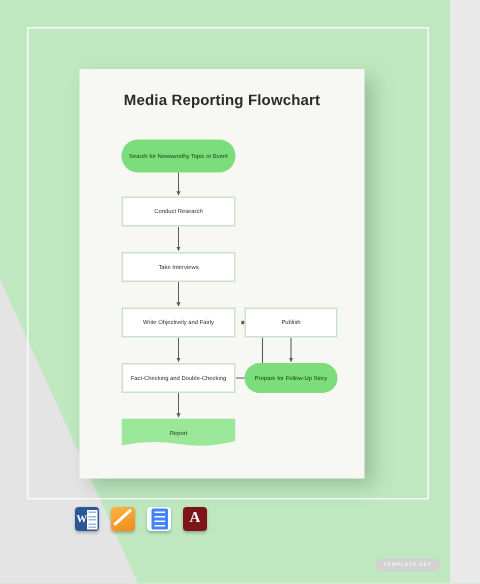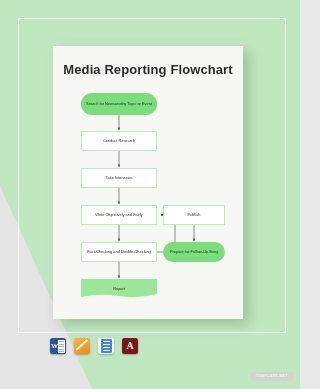--- a/index.html
+++ b/index.html
@@ -29,21 +29,21 @@
 
   
   .paper{
     position:absolute;left:53px;top:46px;width:190px;height:273px;
     background:#f7f8f3;
     box-shadow:6px 5px 12px rgba(60,90,60,.28);
   }
   .paper-title{
     position:absolute;left:0;right:0;top:16px;
     text-align:center;
-    font-size:13px;font-weight:bold;color:#2b2b2b;
+    font-size:10px;font-weight:bold;color:#2b2b2b;
     letter-spacing:.1px;
   }
 
   
   .canvas{position:absolute;left:0;top:0;width:190px;height:273px;}
   .node{
     position:absolute;box-sizing:border-box;
     display:flex;align-items:center;justify-content:center;
     text-align:center;
     font-size:3.9px;line-height:1.32;color:#24331f;

